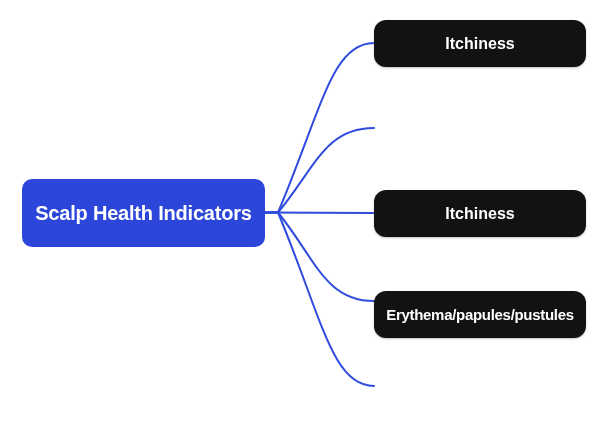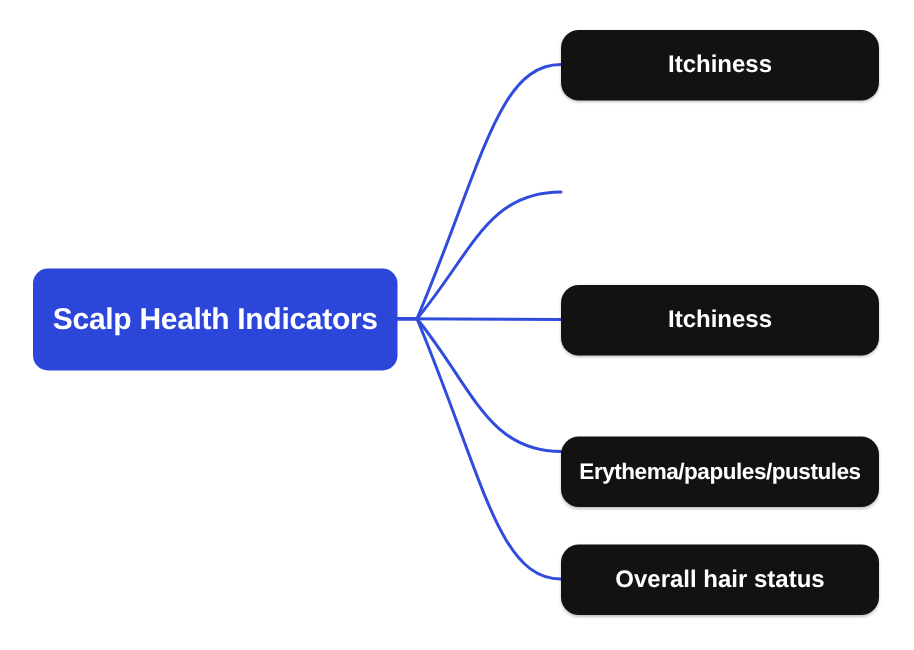--- a/index.html
+++ b/index.html
@@ -95,17 +95,14 @@
 
 
   <div class="node child c3">
     <span>Itchiness</span>
   </div>
 
   <div class="node child c4">
     <span>Erythema/papules/pustules</span>
   </div>
 
-  <div class="node child c5">
-    <span>Overall hair status</span>
-  </div>
 
 </div>
 
 </body></html>

